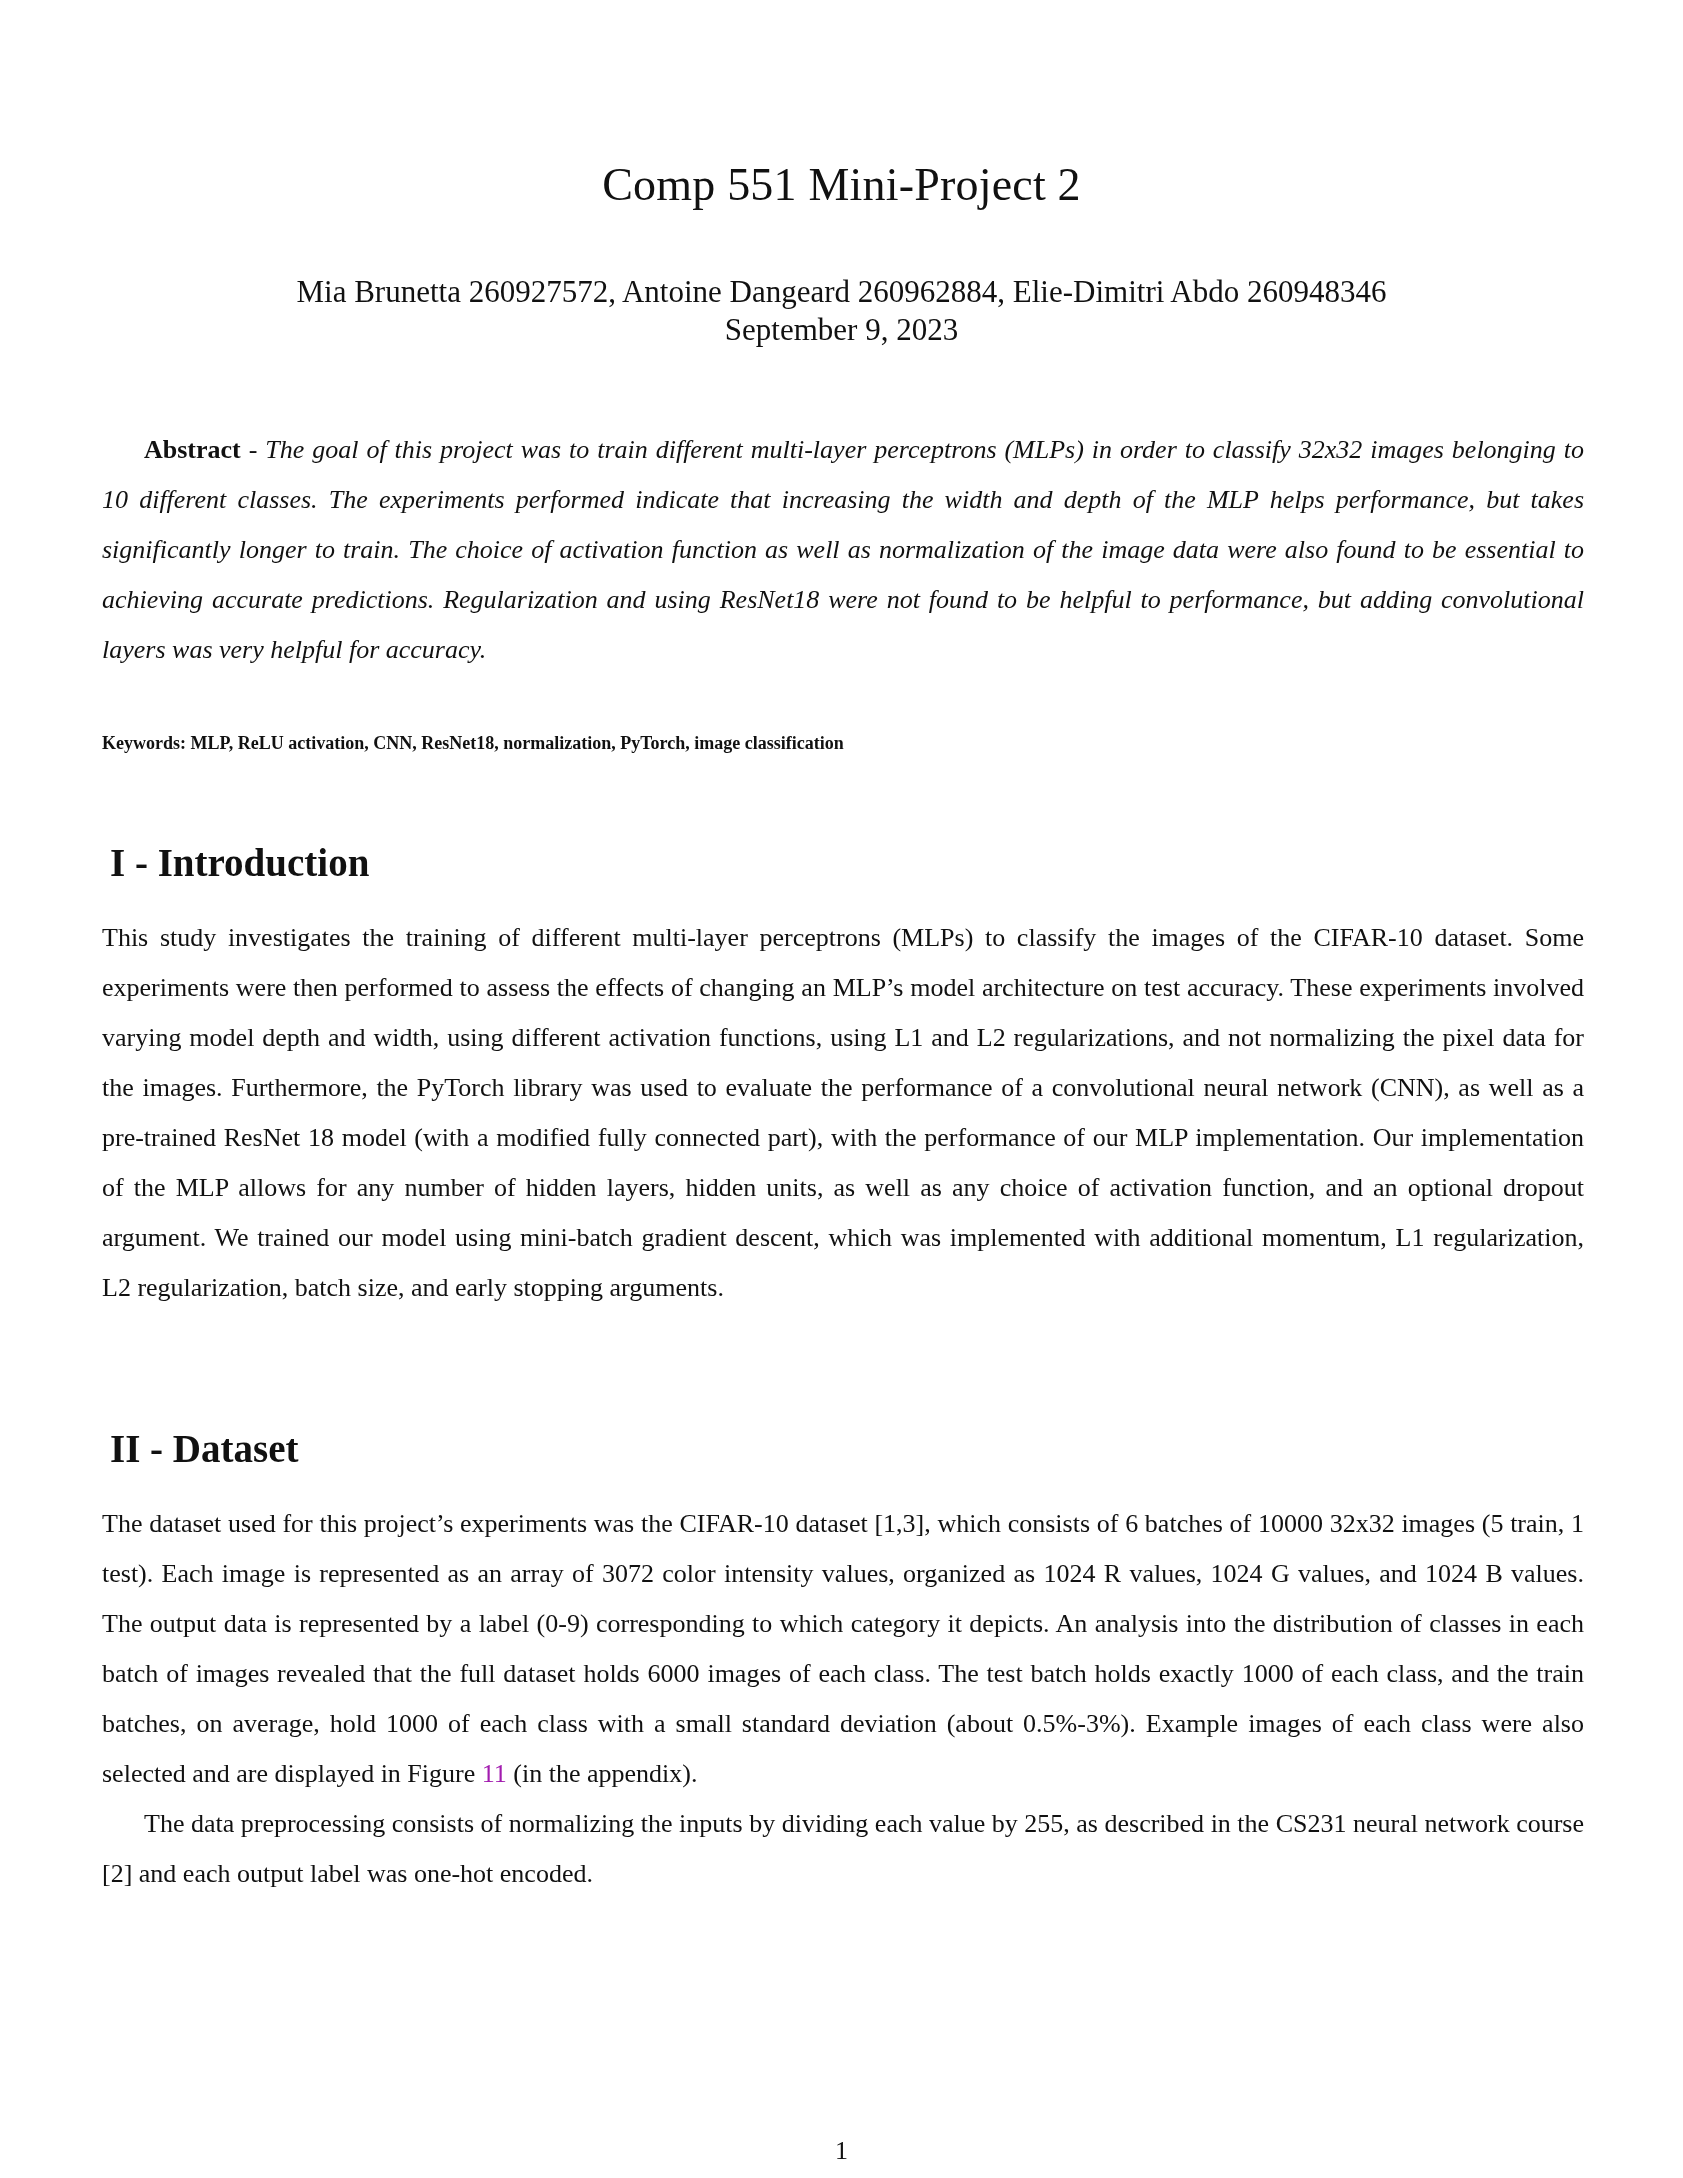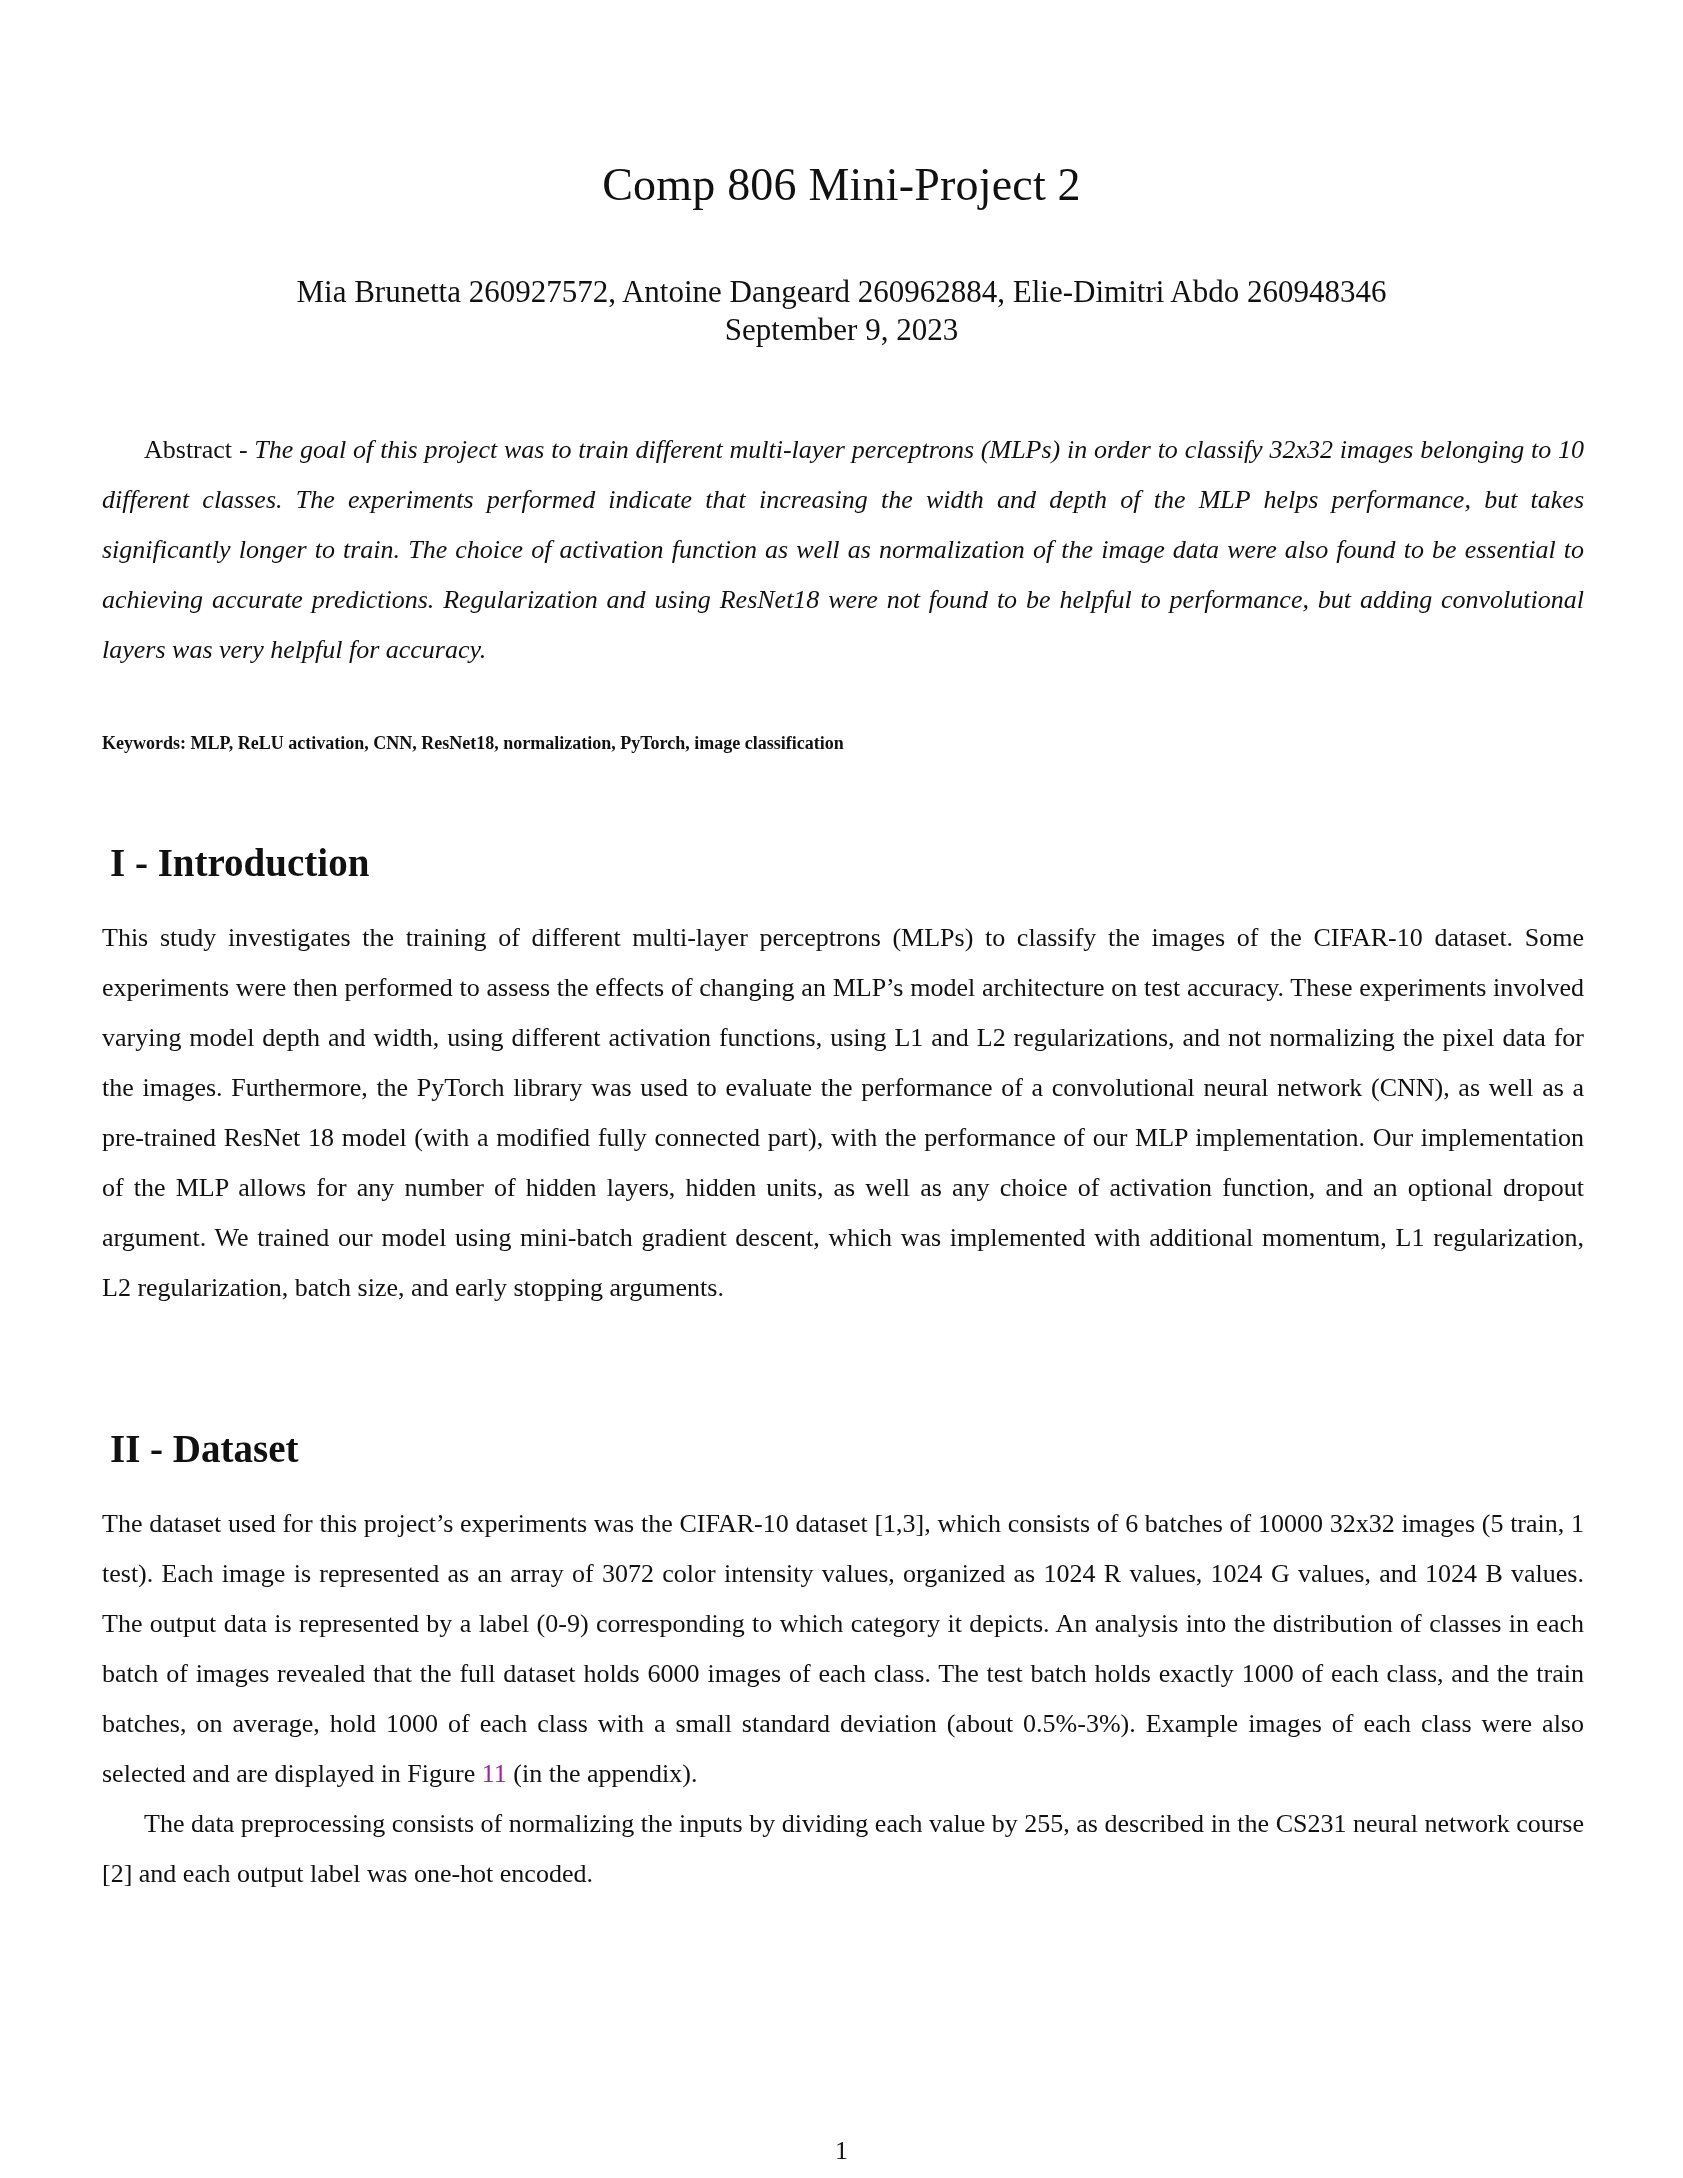--- a/index.html
+++ b/index.html
@@ -44,21 +44,21 @@
     .content {
       position: absolute;
       left: 102px;
       width: 1482px;
       font-family: "Liberation Serif", serif;
       font-size: 26px;
       line-height: 50px;
       text-align: justify;
     }
     .abstract { top: 425px; }
-    .abstract .label { font-weight: normal; font-style: normal; }
+    .abstract .label { font-weight: bold; font-style: normal; }
     .abstract .body { font-style: italic; }
     .abstract p { margin: 0; text-indent: 42px; }
     .keywords {
       position: absolute;
       top: 723px;
       left: 102px;
       font-family: "Liberation Serif", serif;
       font-weight: bold;
       font-size: 18px;
       line-height: 40px;
@@ -86,21 +86,21 @@
       text-align: center;
       font-family: "Liberation Serif", serif;
       font-size: 26px;
     }
   </style>
 </head>
 <body>
 
 <div class="page">
 
-  <h1 class="title">Comp 806 Mini-Project 2</h1>
+  <h1 class="title">Comp 551 Mini-Project 2</h1>
 
   <div class="authors">
     <div>Mia Brunetta 260927572, Antoine Dangeard 260962884, Elie-Dimitri Abdo 260948346</div>
     <div>September 9, 2023</div>
   </div>
 
   <div class="content abstract">
     <p><span class="label">Abstract</span><span> - </span><span class="body">The goal of this project was to train different multi-layer perceptrons (MLPs) in order to classify 32x32 images belonging to 10 different classes. The experiments performed indicate that increasing the width and depth of the MLP helps performance, but takes significantly longer to train. The choice of activation function as well as normalization of the image data were also found to be essential to achieving accurate predictions. Regularization and using ResNet18 were not found to be helpful to performance, but adding convolutional layers was very helpful for accuracy.</span></p>
   </div>
 

